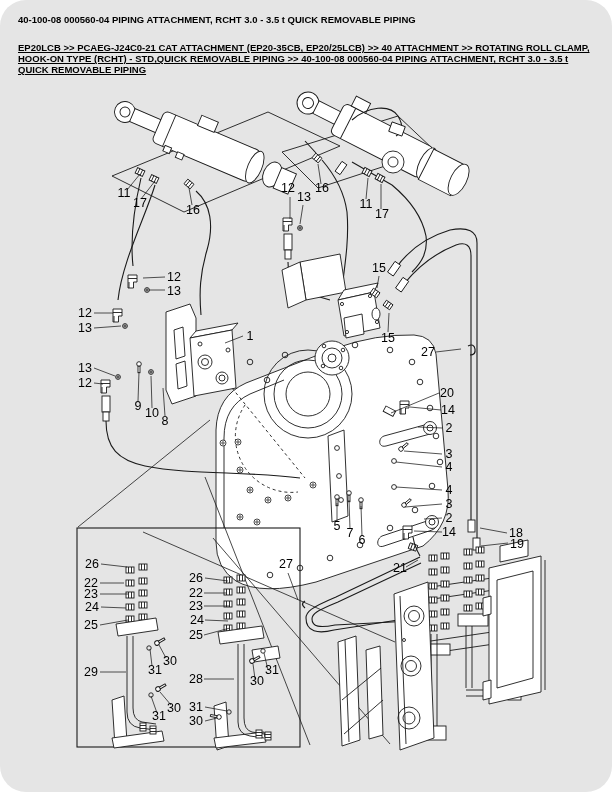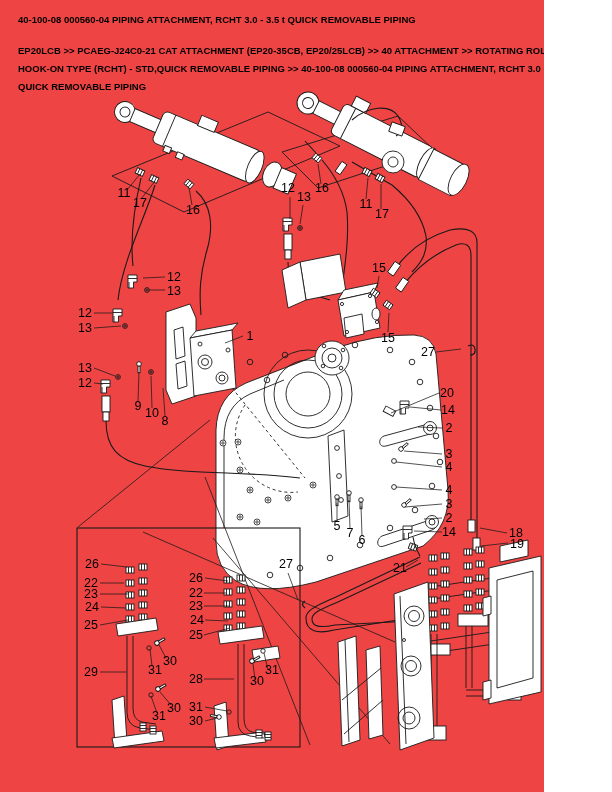--- a/index.html
+++ b/index.html
@@ -1,21 +1,21 @@
 <!DOCTYPE html>
 <html><head>
 <meta charset="utf-8">
 <style>
   html,body{margin:0;padding:0;background:#fff;}
-  .page{position:relative;width:544px;height:792px;background:#ef4444;overflow:hidden;
-        font-family:"Liberation Sans",sans-serif;}
+  .page{position:relative;width:612px;height:792px;background:#e5e5e5;overflow:hidden;
+        font-family:"Liberation Sans",sans-serif;border-radius:26px;}
   .doc-title{position:absolute;left:18px;top:14px;width:578px;
         font-size:9.5px;font-weight:bold;color:#000;letter-spacing:0px;}
   .breadcrumb{position:absolute;left:18px;top:42px;width:578px;
-        font-size:9.5px;font-weight:bold;color:#000;line-height:18px;}
+        font-size:9.5px;font-weight:bold;color:#000;line-height:11px;text-decoration:underline;}
   svg text{font-family:"Liberation Sans",sans-serif;font-size:12.5px;fill:#000;}
   .art{position:absolute;left:0;top:0;}
 </style>
 </head>
 <body>
 
 <div class="page">
   <div class="doc-title">40-100-08 000560-04 PIPING ATTACHMENT, RCHT 3.0 - 3.5 t QUICK REMOVABLE PIPING</div>
   <div class="breadcrumb">EP20LCB &gt;&gt; PCAEG-J24C0-21 CAT ATTACHMENT (EP20-35CB, EP20/25LCB) &gt;&gt; 40 ATTACHMENT &gt;&gt; ROTATING ROLL CLAMP, HOOK-ON TYPE (RCHT) - STD,QUICK REMOVABLE PIPING &gt;&gt; 40-100-08 000560-04 PIPING ATTACHMENT, RCHT 3.0 - 3.5 t QUICK REMOVABLE PIPING</div>
 

